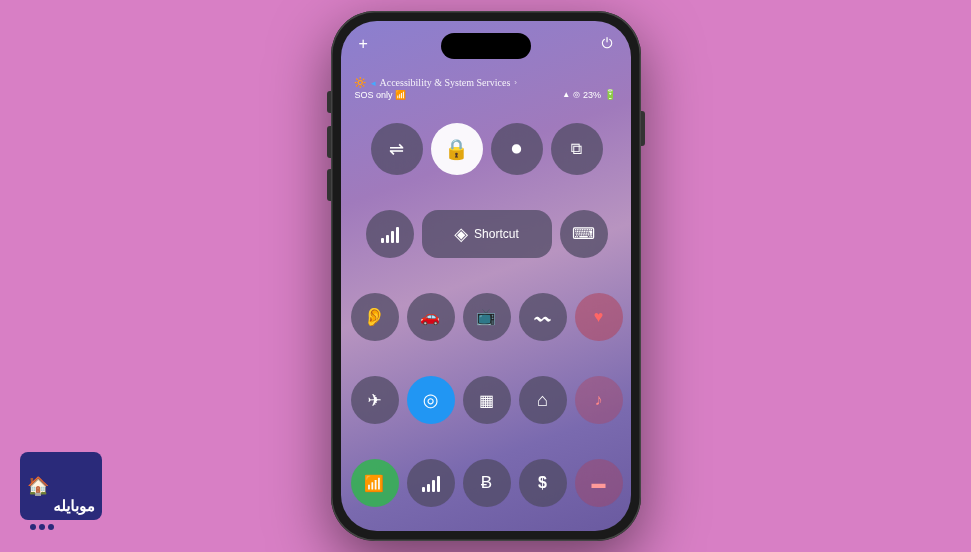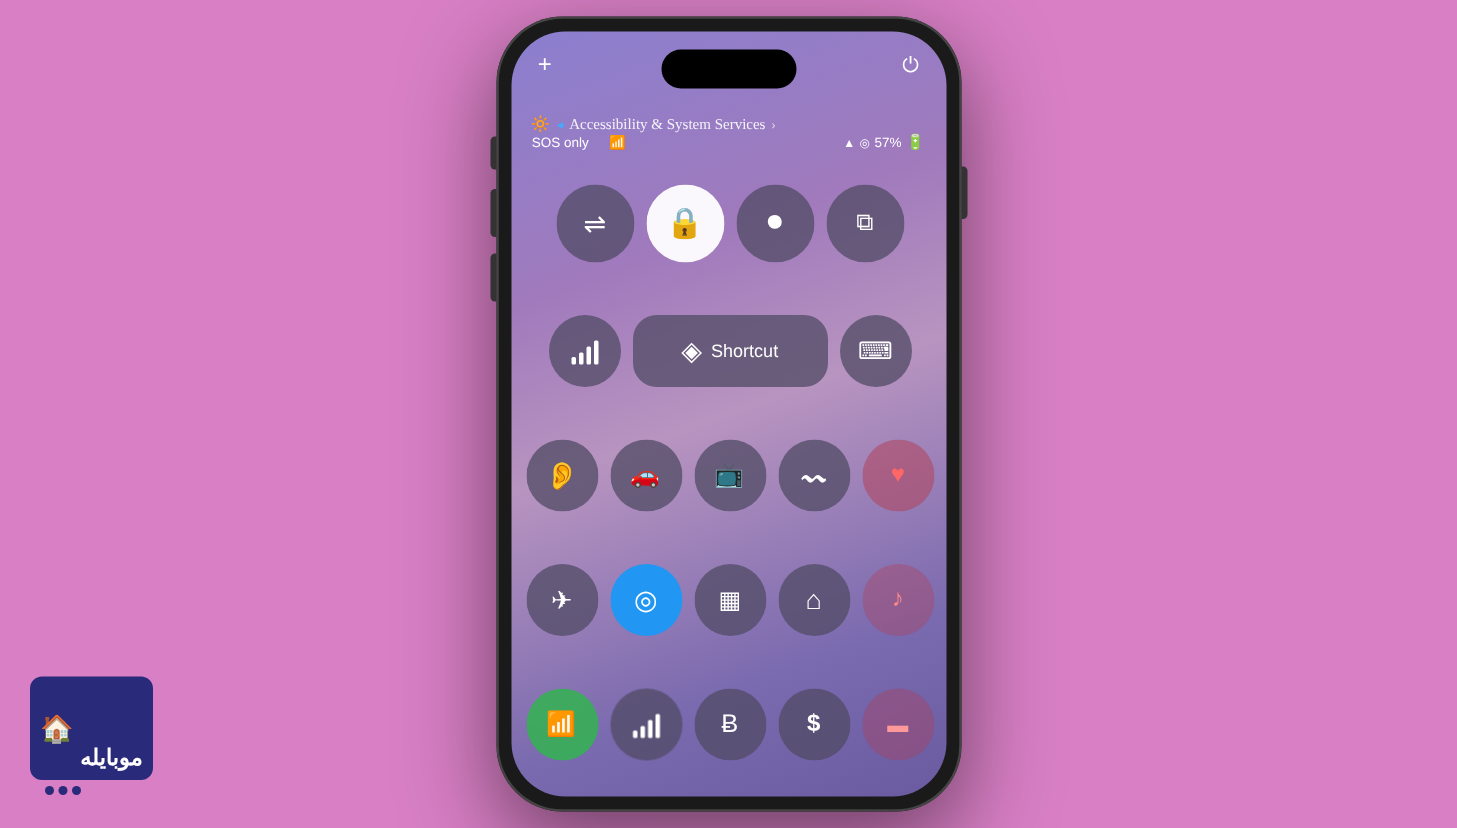--- a/index.html
+++ b/index.html
@@ -67,21 +67,21 @@
       left: 0; right: 0;
       display: flex;
       justify-content: space-between;
       align-items: center;
       padding: 0 14px;
       font-size: 9px;
       color: white;
       z-index: 5;
     }
 
-    .signal-left { display: flex; align-items: center; gap: 14px; }
+    .signal-left { display: flex; align-items: center; gap: 3px; }
     .signal-right { display: flex; align-items: center; gap: 3px; }
 
     
     .cc-grid {
       position: absolute;
       top: 88px;
       left: 10px; right: 10px;
       bottom: 10px;
       display: grid;
       grid-template-rows: auto auto auto auto auto;
@@ -239,21 +239,21 @@
       </div>
 
       <div class="signal-row">
         <div class="signal-left">
           <span style="font-size:9px;color:white;">SOS only</span>
           <span style="font-size:9px;color:white;">📶</span>
         </div>
         <div class="signal-right">
           <span style="font-size:8px;color:white;">▲</span>
           <span style="font-size:8px;color:white;">◎</span>
-          <span style="font-size:9px;color:white;">57%</span>
+          <span style="font-size:9px;color:white;">23%</span>
           <span style="font-size:10px;">🔋</span>
         </div>
       </div>
 
       <div class="cc-grid">
 
         <div class="row">
           <div class="cc-btn btn-md" title="Orientation Lock">
             <span style="font-size:18px;">⇌</span>
           </div>

